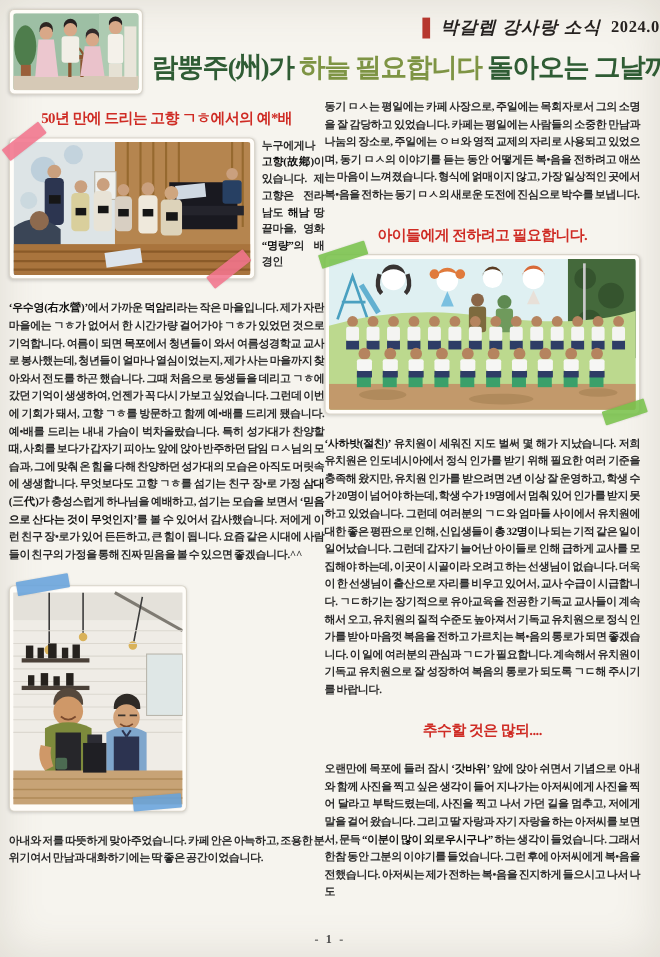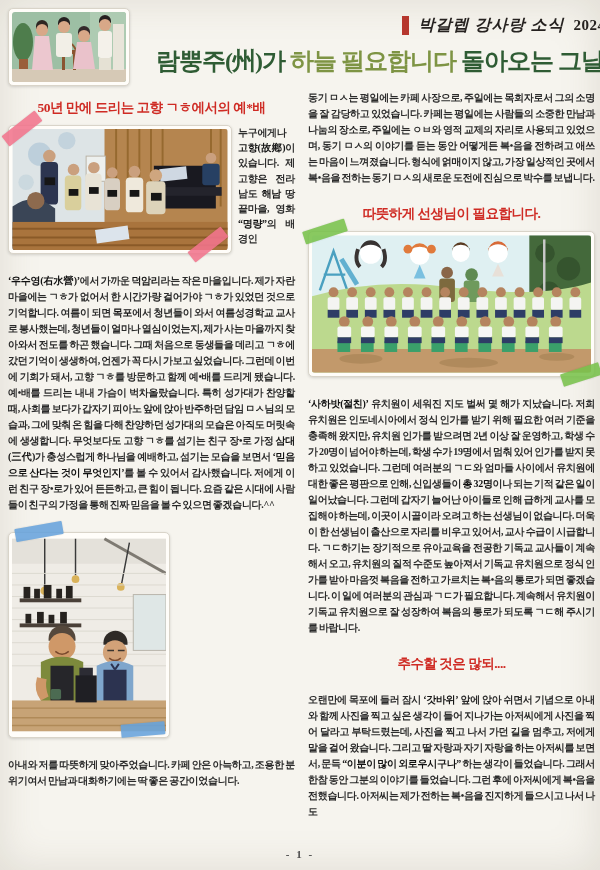--- a/index.html
+++ b/index.html
@@ -9,33 +9,33 @@
   }
   *{box-sizing:border-box;margin:0;padding:0;}
   html,body{background:#888;}
   .page{
     width:600px;height:870px;margin:0 auto;position:relative;overflow:hidden;
     background:#f6f4ee;
     box-shadow:inset 0 0 40px rgba(120,110,90,.18);
     font-family:"Liberation Serif","DejaVu Serif",serif;color:#2b2b2b;
   }
   
-  .header{display:flex;padding:8px 8px 0 8px;gap:18px;}
+  .header{display:flex;padding:8px 8px 0 8px;}
   .photo{position:relative;background:#fffdf9;border:1px solid #d9d4c9;border-radius:5px;padding:3px;box-shadow:0 1px 3px rgba(0,0,0,.15);}
   .photo svg{display:block;border-radius:3px;}
   .family{width:122px;height:78px;flex:none;}
   .header-right{flex:1;padding-left:8px;}
   .masthead{display:flex;justify-content:flex-end;align-items:center;gap:9px;margin:7px 4px 0 0;}
   .masthead-bar{width:7px;height:19px;background:var(--masthead-red);flex:none;}
   .masthead-title{font-size:16px;font-weight:700;font-style:italic;letter-spacing:1px;color:#262220;}
   .masthead-date{font-size:15px;font-weight:800;color:#262220;letter-spacing:.5px;}
   .page-title{margin-top:9px;text-align:center;font-size:24px;font-weight:800;letter-spacing:-1px;white-space:nowrap;}
   .t-dark{color:var(--title-dark);} .t-light{color:var(--title-light);}
   
-  .columns{display:flex;gap:13px;padding:4px 8px 0 8px;}
+  .columns{display:flex;padding:4px 8px 0 8px;}
   .col{width:287px;flex:none;}
   h2.section{color:var(--heading-red);text-align:center;font-size:13.5px;font-weight:800;letter-spacing:-.5px;margin:9px 0 8px 0;}
   p.body{font-size:10px;line-height:1.6;text-align:justify;font-weight:600;letter-spacing:-.3px;word-spacing:-1px;margin:19px 0;}
   p.body b{font-weight:900;color:#111;}
   .photo-row{display:flex;gap:6px;align-items:flex-start;margin:4px 0 2px 0;}
   .photo-row p.body{margin:0;flex:1;line-height:1.52;}
   .choir{width:224px;height:129px;flex:none;}
   .cafe{width:162px;height:206px;flex:none;}
   .kinder{width:287px;height:146px;margin:2px 0 4px 0;}
   .tape{position:absolute;height:13px;opacity:.88;border-radius:1px;box-shadow:0 0 2px rgba(0,0,0,.15);}
@@ -198,21 +198,21 @@
           <span class="tape blue" style="width:44px;left:112px;top:190px;transform:rotate(-5deg);"></span>
         </div>
       </div>
 
       <p class="body">아내와 저를 따뜻하게 맞아주었습니다. 카페 안은 아늑하고, 조용한 분위기여서 만남과 대화하기에는 딱 좋은 공간이었습니다.</p>
     </div>
 
     <div class="col">
       <p class="body" style="margin-top:0;">동기 ㅁㅅ는 평일에는 카페 사장으로, 주일에는 목회자로서 그의 소명을 잘 감당하고 있었습니다. 카페는 평일에는 사람들의 소중한 만남과 나눔의 장소로, 주일에는 ㅇㅂ와 영적 교제의 자리로 사용되고 있었으며, 동기 ㅁㅅ의 이야기를 듣는 동안 어떻게든 복•음을 전하려고 애쓰는 마음이 느껴졌습니다. 형식에 얽매이지 않고, 가장 일상적인 곳에서 복•음을 전하는 동기 ㅁㅅ의 새로운 도전에 진심으로 박수를 보냅니다.</p>
 
-      <h2 class="section">따뜻하게 선생님이 필요합니다.</h2>
+      <h2 class="section">아이들에게 전하려고 필요합니다.</h2>
 
       <div class="photo kinder">
         <svg viewBox="0 0 285 140" width="279" height="138">
           <rect width="285" height="140" fill="#dff0f2"></rect>
           <rect x="222" width="63" height="92" fill="#44693b"></rect>
           <g fill="#35542e">
               <circle cx="238" cy="18" r="10"></circle>
               <circle cx="262" cy="34" r="12"></circle>
               <circle cx="242" cy="58" r="11"></circle>
               <circle cx="272" cy="70" r="9"></circle>

